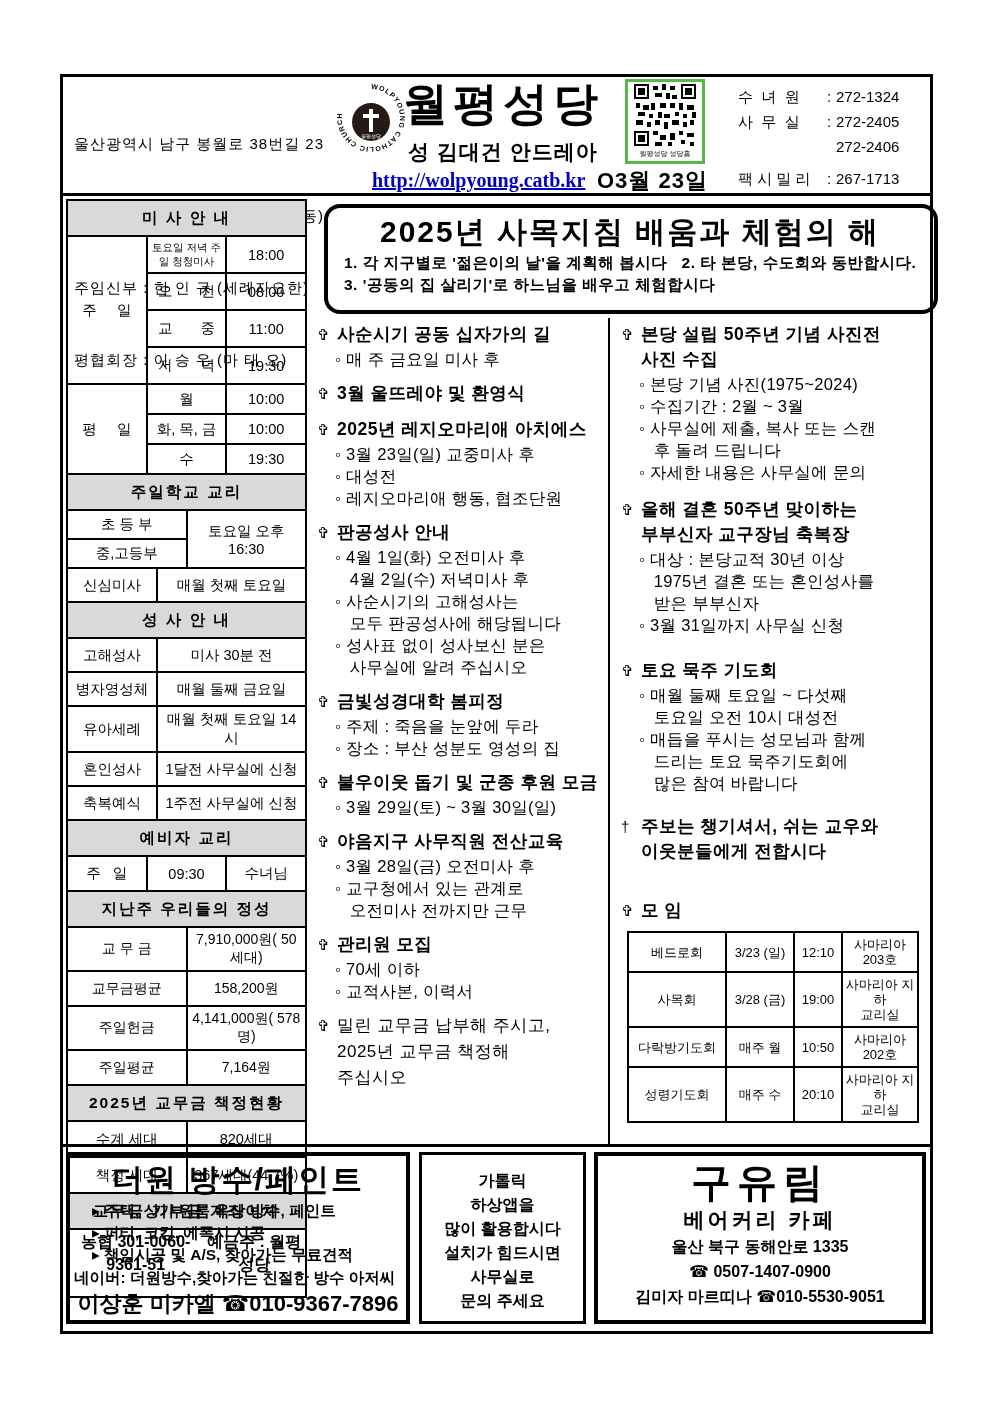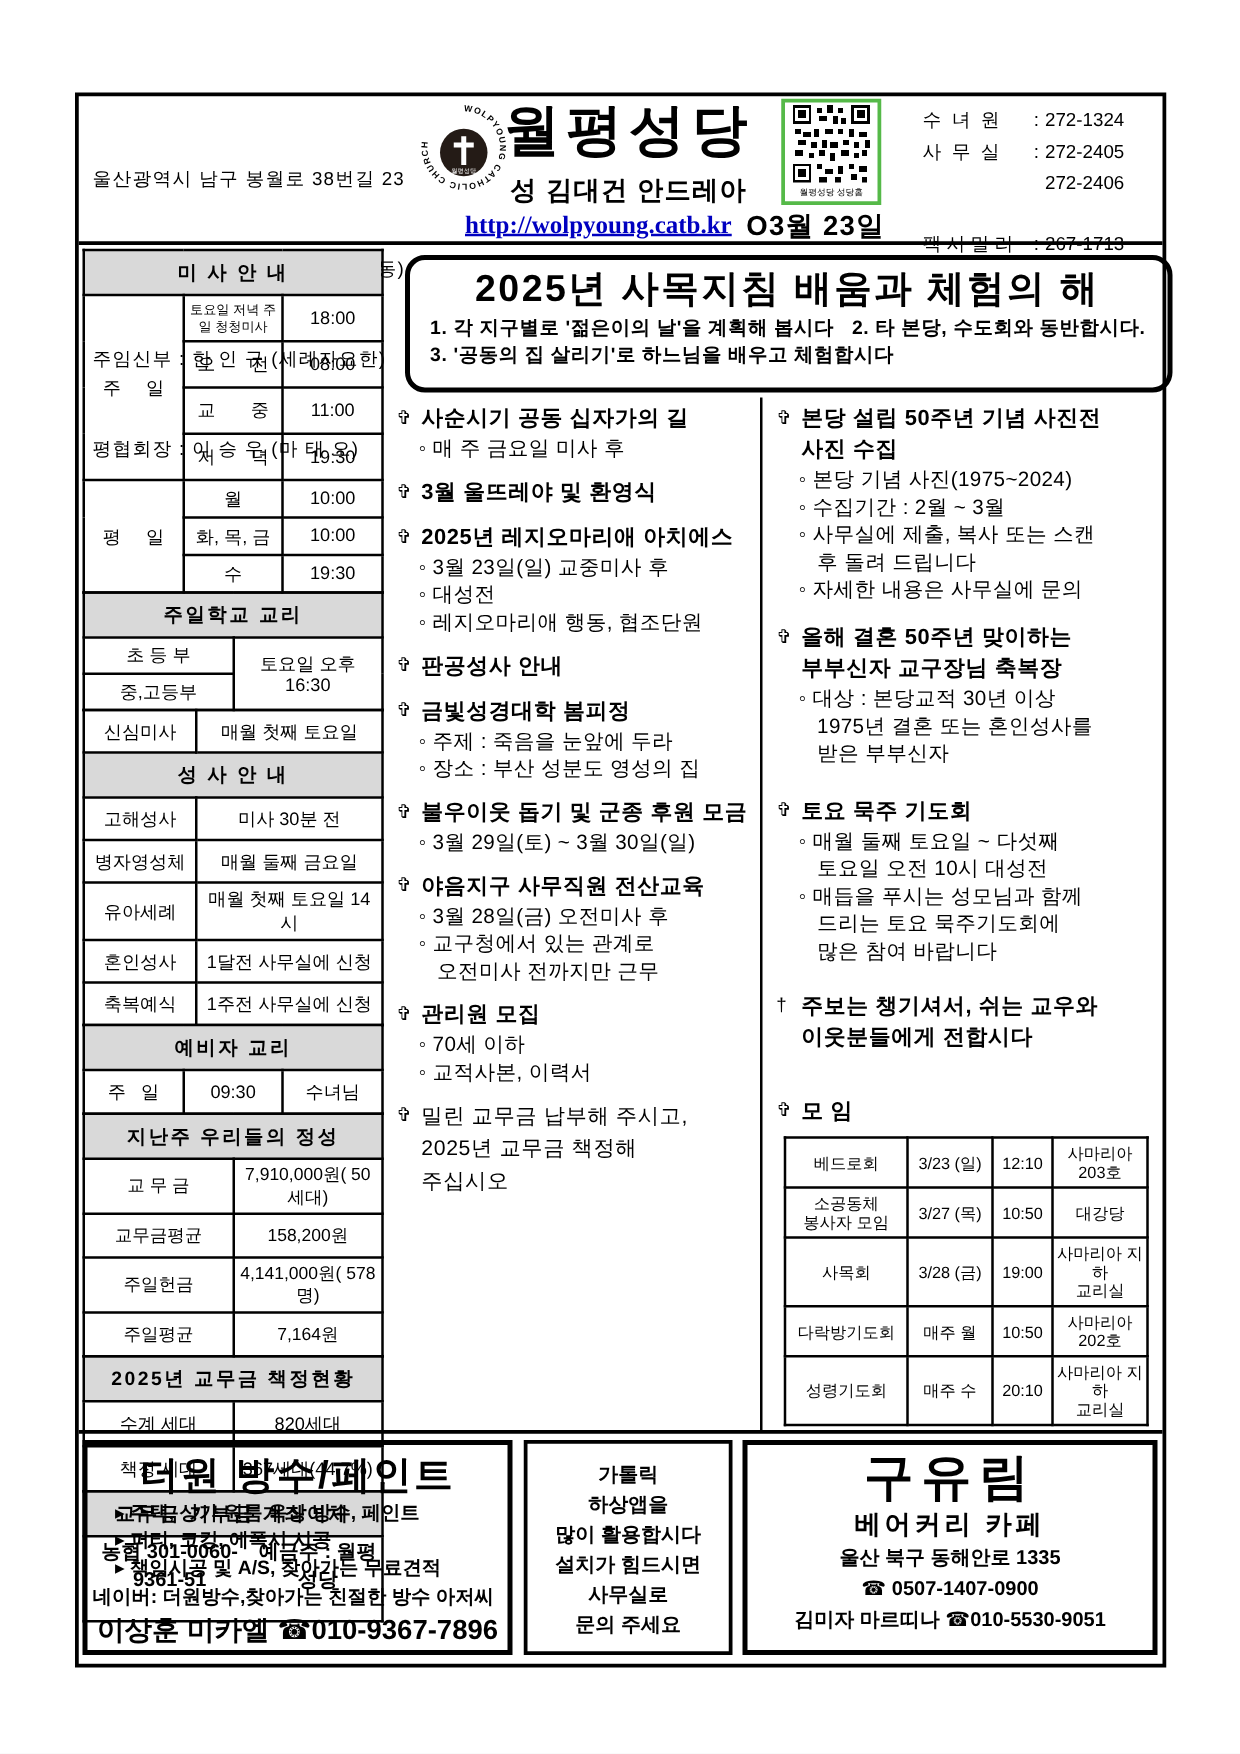--- a/index.html
+++ b/index.html
@@ -20,21 +20,21 @@
   .url{left:372px;top:169px;font-family:"Liberation Serif",serif;font-size:20px;font-weight:bold;
        color:#0000c0;text-decoration:underline}
   .date{left:597px;top:166px;font-size:22px;font-weight:bold;letter-spacing:1px}
   .qrbox{left:625px;top:79px;width:80px;height:85px;border:3px solid #55b948;background:#fff;text-align:center;padding-top:2px}
   .qrcap{font-size:7px;letter-spacing:0;line-height:8px}
   .phones{left:738px;top:84px;width:186px;font-size:15px}
   .prow{display:flex;line-height:25px}
   .plabel{width:84px;white-space:pre}
   .pcolon{width:14px;text-align:center}
   .pvalue{flex:1}
-  .prow.gap{margin-top:24px}
+  .prow.gap{margin-top:7px}
   
   .sidebar{left:66px;top:199px;width:241px}
   table{width:100%;border-collapse:collapse;table-layout:fixed}
   td,th{border:2px solid #000;text-align:center;vertical-align:middle;
         font-size:14.5px;font-weight:normal;padding:3px 2px;overflow:hidden}
   .sec-head{background:#d9d9d9;font-weight:bold;font-size:15.5px;letter-spacing:2px;height:28px}
   .pre{white-space:pre}
   .smcell{font-size:10.5px;letter-spacing:0;padding:2px 1px}
   .mass tr.su td{height:29px}
   .mass tr.wk td{height:22px}
@@ -376,20 +376,28 @@
         <div class="ln">◦ 대성전</div>
         <div class="ln">◦ 레지오마리애 행동, 협조단원</div>
       </div>
     </div>
 
     <div style="margin-bottom:11px">
       <div class="ann-t">
           <span class="cx">✞</span>
           <span class="tt">판공성사 안내</span>
         </div>
+      <div class="ann-b">
+        <div class="ln">◦ 4월 1일(화) 오전미사 후</div>
+        <div class="ln">   4월 2일(수) 저녁미사 후</div>
+        <div class="ln">◦ 사순시기의 고해성사는</div>
+        <div class="ln">   모두 판공성사에 해당됩니다</div>
+        <div class="ln">◦ 성사표 없이 성사보신 분은</div>
+        <div class="ln">   사무실에 알려 주십시오</div>
+      </div>
     </div>
 
     <div style="margin-bottom:11px">
       <div class="ann-t">
           <span class="cx">✞</span>
           <span class="tt">금빛성경대학 봄피정</span>
         </div>
       <div class="ann-b">
         <div class="ln">◦ 주제 : 죽음을 눈앞에 두라</div>
         <div class="ln">◦ 장소 : 부산 성분도 영성의 집</div>
@@ -458,20 +466,21 @@
     <div style="margin-bottom:22px">
       <div class="ann-t">
           <span class="cx">✞</span>
           <span class="tt">올해 결혼 50주년 맞이하는
 부부신자 교구장님 축복장</span>
         </div>
       <div class="ann-b">
         <div class="ln">◦ 대상 : 본당교적 30년 이상</div>
         <div class="ln">   1975년 결혼 또는 혼인성사를</div>
         <div class="ln">   받은 부부신자</div>
+        <div class="ln">◦ 3월 31일까지 사무실 신청</div>
       </div>
     </div>
 
     <div style="margin-bottom:20px">
       <div class="ann-t">
           <span class="cx">✞</span>
           <span class="tt">토요 묵주 기도회</span>
         </div>
       <div class="ann-b">
         <div class="ln">◦ 매월 둘째 토요일 ~ 다섯째</div>
@@ -493,27 +502,20 @@
         <span class="cx">✞</span>
         <span class="tt">모  임</span>
       </div>
       <table class="meet">
         <tbody>
             <tr>
           <td class="c1">베드로회</td>
           <td class="c2">3/23 (일)</td>
           <td class="c3">12:10</td>
           <td>사마리아 203호</td>
-        </tr>
-        <tr>
-          <td>소공동체
-봉사자 모임</td>
-          <td>3/27 (목)</td>
-          <td>10:50</td>
-          <td>대강당</td>
         </tr>
         <tr>
           <td>사목회</td>
           <td>3/28 (금)</td>
           <td>19:00</td>
           <td>사마리아 지하
 교리실</td>
         </tr>
         <tr>
           <td>다락방기도회</td>

